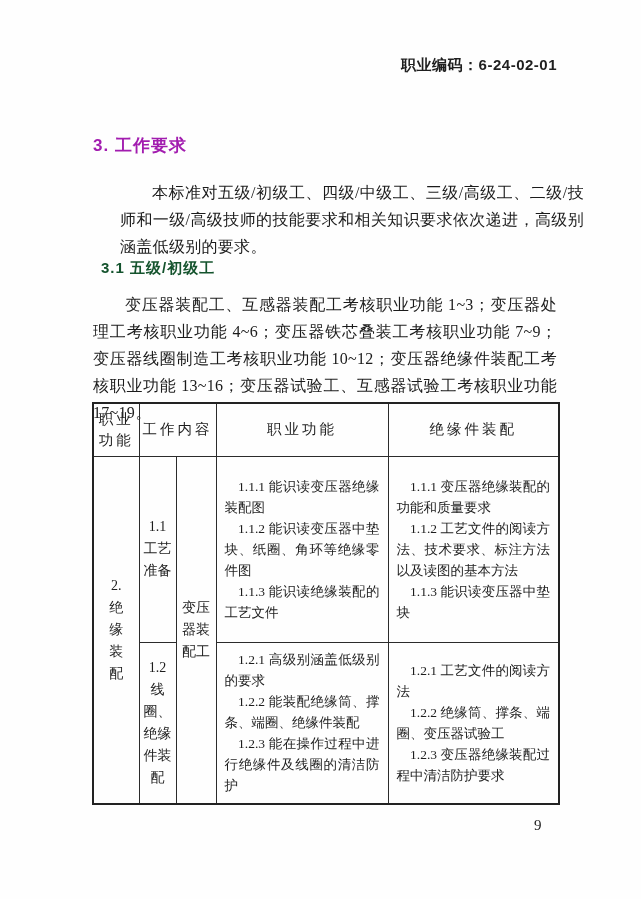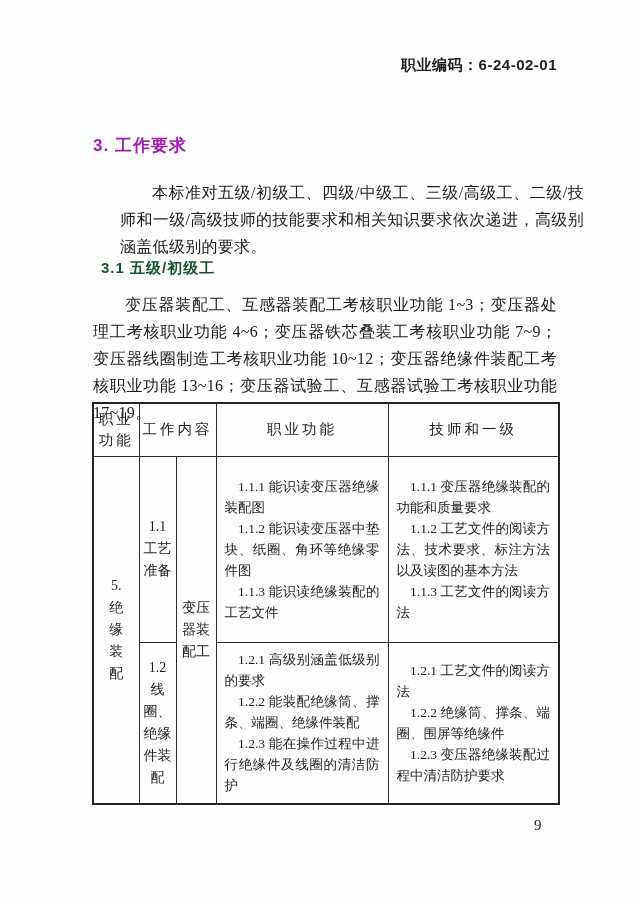--- a/index.html
+++ b/index.html
@@ -140,57 +140,57 @@
         <col style="width:37px">
         <col style="width:40px">
         <col style="width:172px">
         <col style="width:171px">
       </colgroup>
       <tbody>
         <tr class="header-row">
           <th>职业功能</th>
           <th colspan="2">工作内容</th>
           <th>职业功能</th>
-          <th>技师和一级</th>
+          <th>绝缘件装配</th>
         </tr>
 
         <tr class="row-1">
           <td class="label-cell" rowspan="2">
-            <div class="vbox vbox-func">5. 绝缘装配</div>
+            <div class="vbox vbox-func">2. 绝缘装配</div>
           </td>
           <td class="label-cell">
             <div class="vbox vbox-narrow">1.1 工艺准备</div>
           </td>
           <td class="label-cell" rowspan="2">
             <div class="vbox vbox-narrow">变压器装配工</div>
           </td>
           <td class="req-cell">
             <p>1.1.1 能识读变压器绝缘装配图</p>
             <p>1.1.2 能识读变压器中垫块、纸圈、角环等绝缘零件图</p>
             <p>1.1.3 能识读绝缘装配的工艺文件</p>
           </td>
           <td class="req-cell">
             <p>1.1.1 变压器绝缘装配的功能和质量要求</p>
             <p>1.1.2 工艺文件的阅读方法、技术要求、标注方法以及读图的基本方法</p>
-            <p>1.1.3 工艺文件的阅读方法</p>
+            <p>1.1.3 能识读变压器中垫块</p>
           </td>
         </tr>
 
         <tr class="row-2">
           <td class="label-cell">
             <div class="vbox vbox-narrow">1.2 线圈、绝缘件装配</div>
           </td>
           <td class="req-cell">
             <p>1.2.1 高级别涵盖低级别的要求</p>
             <p>1.2.2 能装配绝缘筒、撑条、端圈、绝缘件装配</p>
             <p>1.2.3 能在操作过程中进行绝缘件及线圈的清洁防护</p>
           </td>
           <td class="req-cell">
             <p>1.2.1 工艺文件的阅读方法</p>
-            <p>1.2.2 绝缘筒、撑条、端圈、围屏等绝缘件</p>
+            <p>1.2.2 绝缘筒、撑条、端圈、变压器试验工</p>
             <p>1.2.3 变压器绝缘装配过程中清洁防护要求</p>
           </td>
         </tr>
       </tbody>
     </table>
   </div>
 
   <div class="page-number">9</div>
 
 </div>

